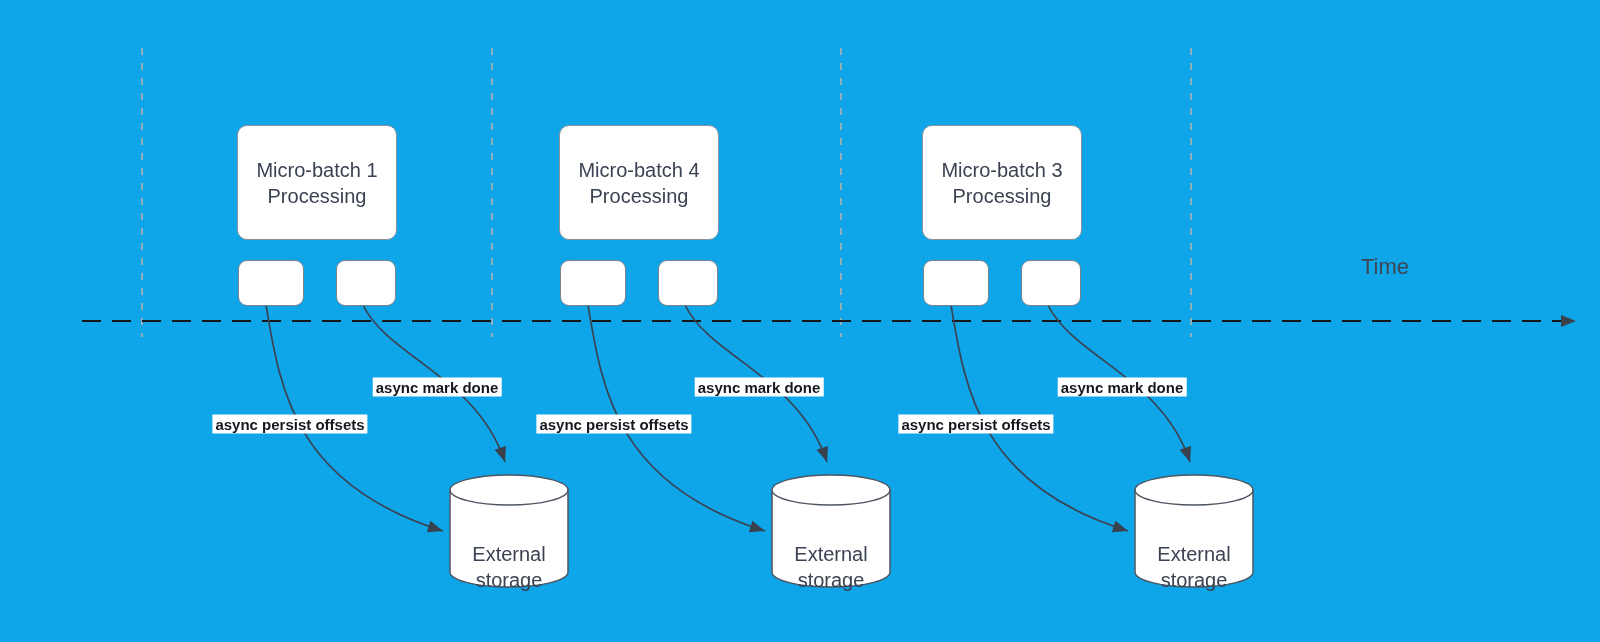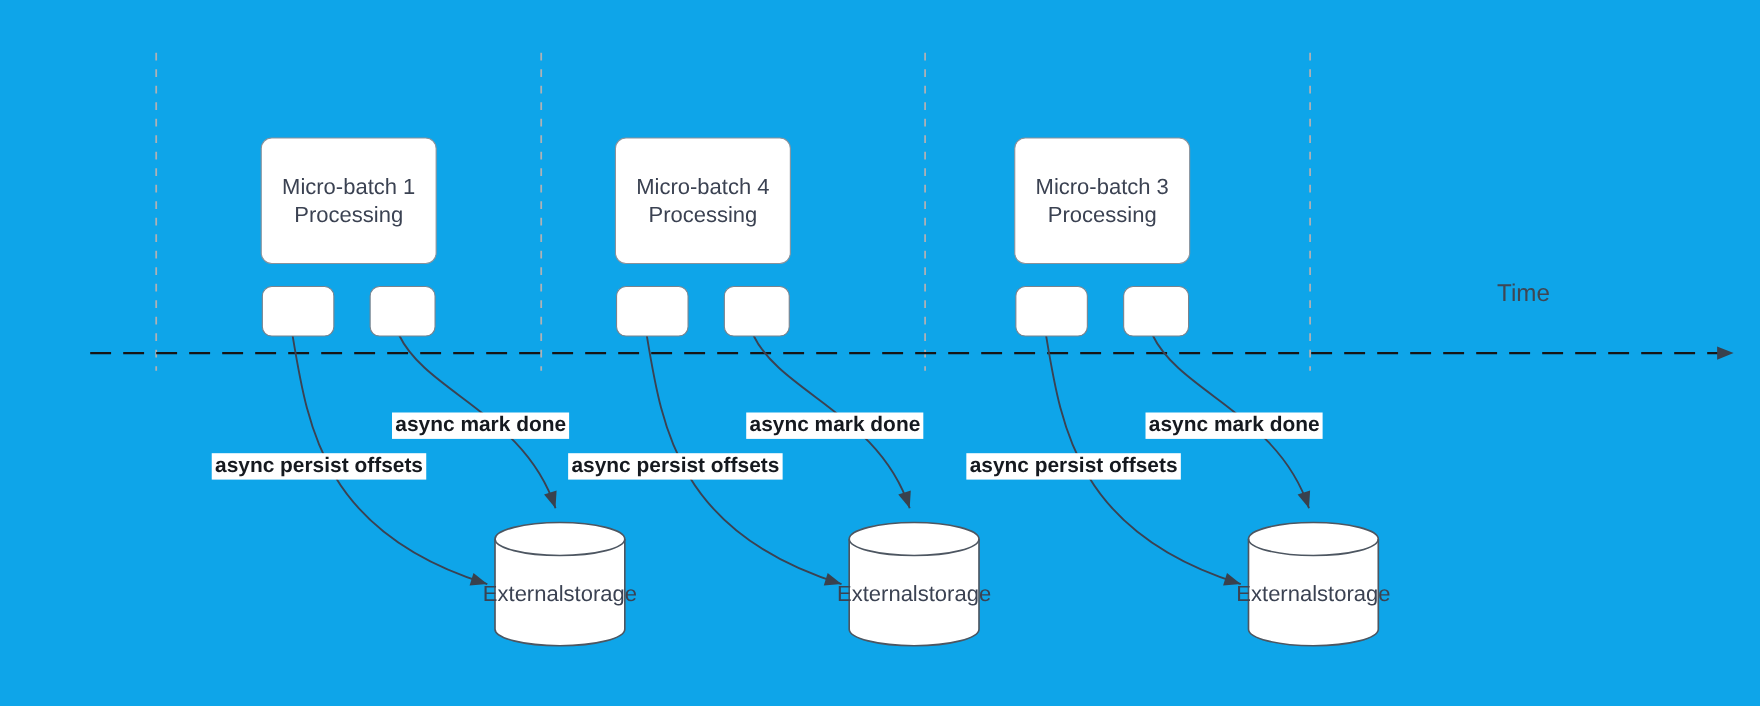--- a/index.html
+++ b/index.html
@@ -22,26 +22,26 @@
     display:flex;flex-direction:column;align-items:center;justify-content:center;
     font-size:20px;line-height:26px;color:#3b4252;text-align:center;
   }
   .smallbox{
     position:absolute;width:64px;height:44px;top:260px;
     border:1px solid #7b838d;border-radius:9px;background:#ffffff;
   }
   .smallbox.right{width:58px;}
   .blabel{
     position:absolute;transform:translate(-50%,-50%);
-    font-size:19px;font-weight:700;color:#15191f;white-space:nowrap;
+    font-size:15px;font-weight:700;color:#15191f;white-space:nowrap;
     background:#ffffff;padding:1px 3px;
   }
   .storage{
-    position:absolute;width:118px;height:85px;top:497px;
-    display:flex;flex-direction:row;align-items:center;justify-content:center;
+    position:absolute;width:118px;height:85px;top:524px;
+    display:flex;flex-direction:column;align-items:center;justify-content:center;
     font-size:20px;line-height:26px;color:#3b4252;text-align:center;
   }
   .timelabel{
     position:absolute;left:1361px;top:254px;
     font-size:22px;color:#3f4653;white-space:nowrap;
   }
 </style>
 </head>
 <body>
 

